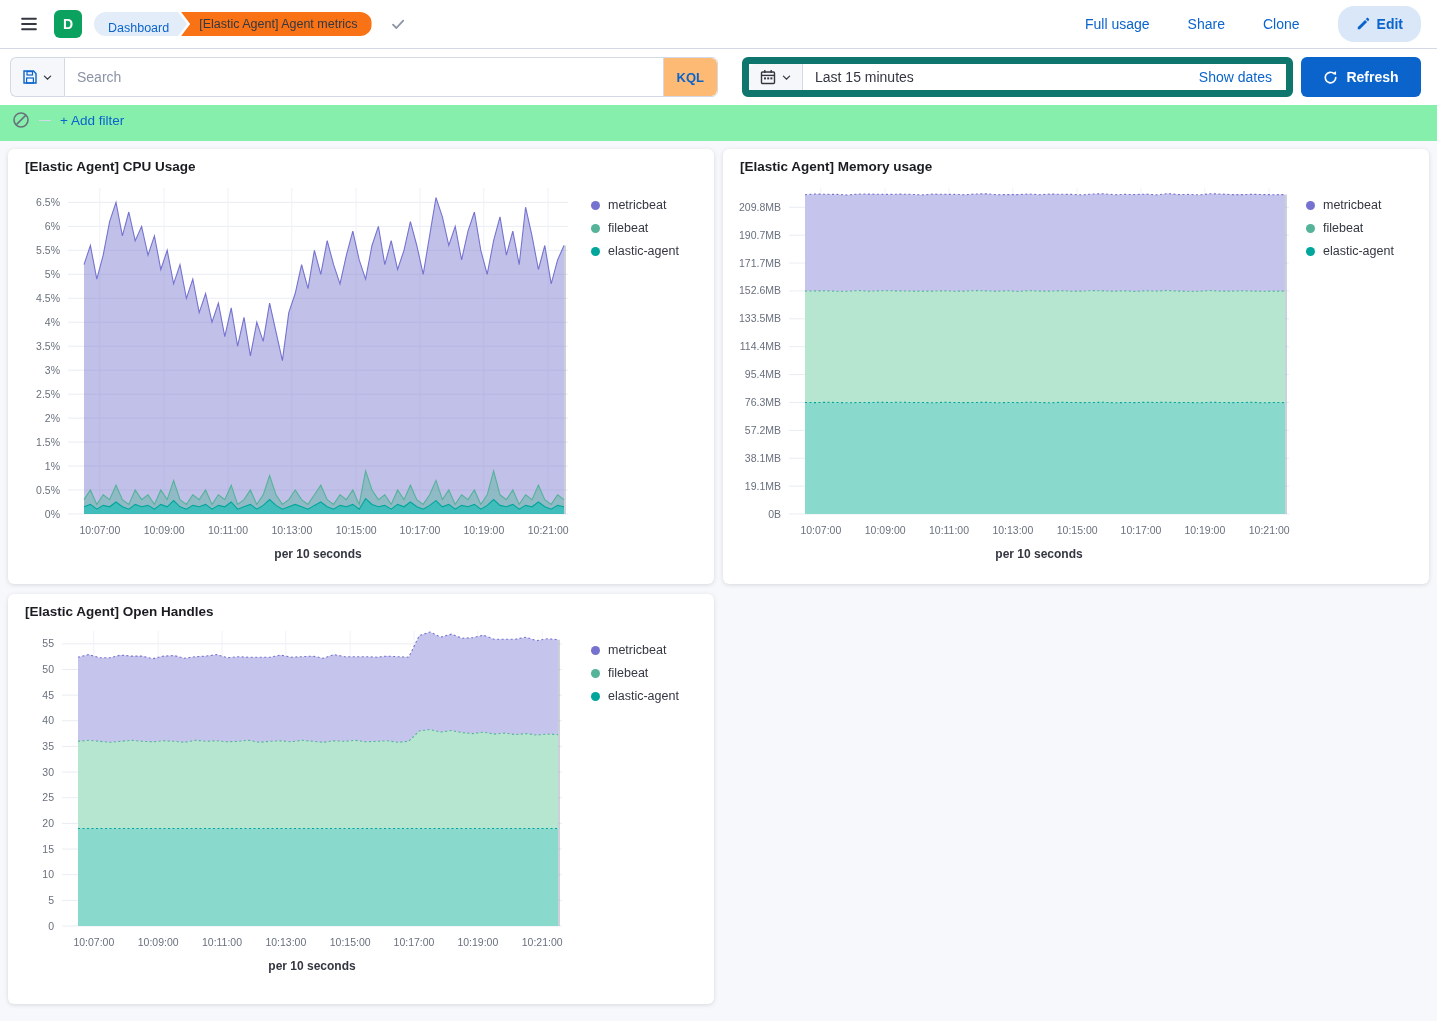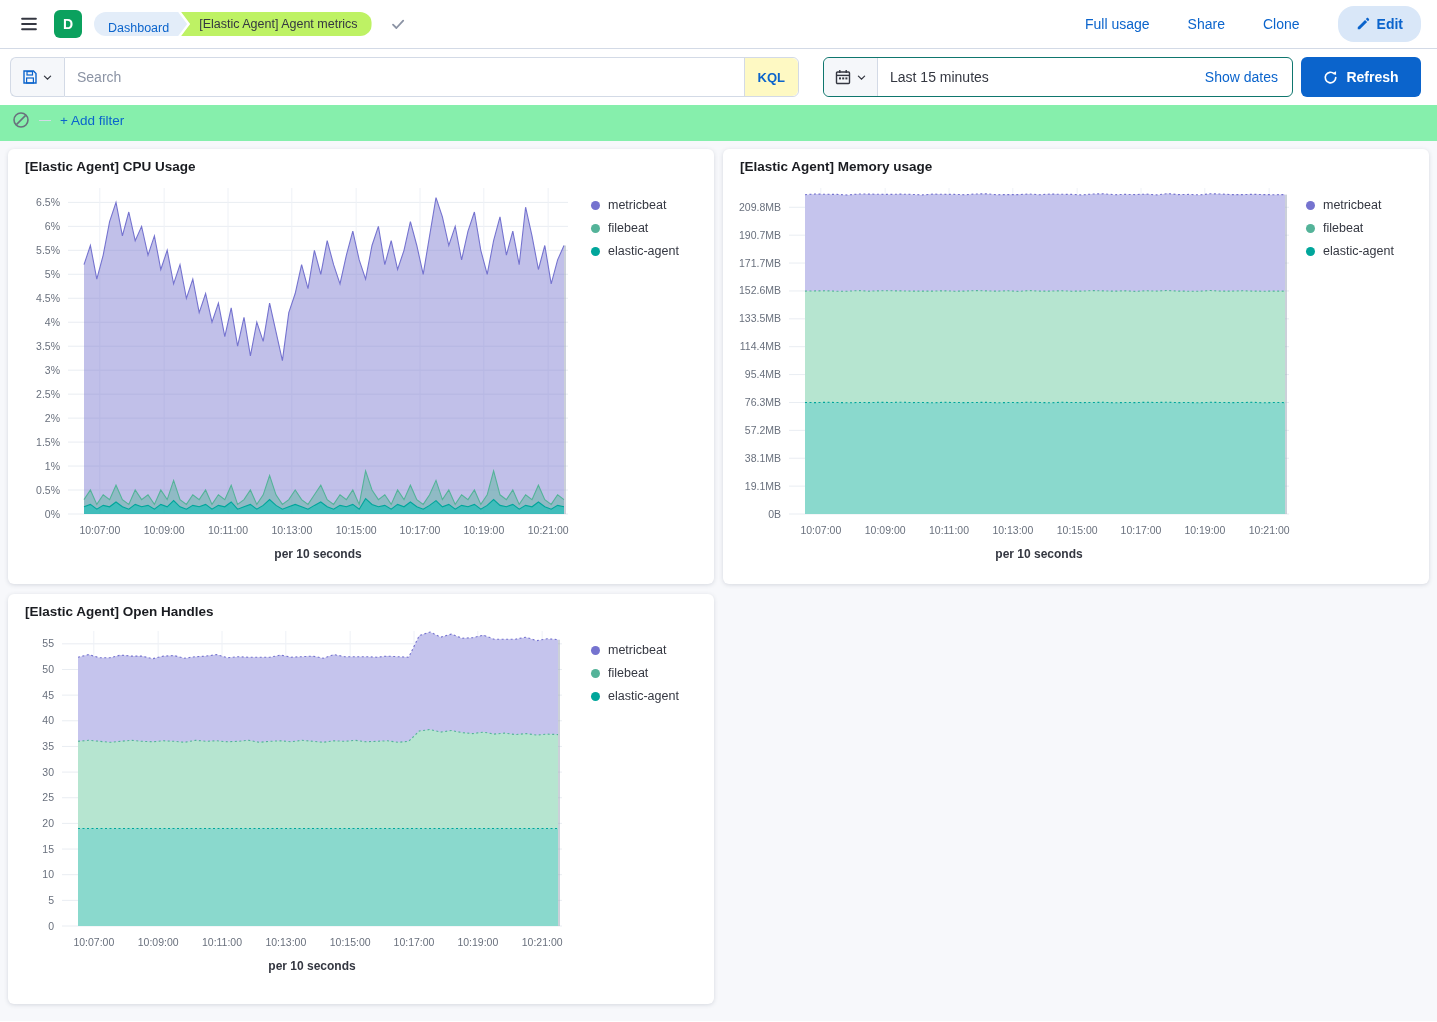--- a/index.html
+++ b/index.html
@@ -12,21 +12,21 @@
   
   .top-bar { height:49px; display:flex; align-items:center; gap:12px;
     padding:0 16px; border-bottom:1px solid #d3dae6; background:#fff; }
   .menu-btn { background:none; border:none; padding:4px; cursor:pointer; display:flex; }
   .avatar { width:28px; height:28px; border-radius:6px; color:#fff; font-weight:700;
     font-size:14px; display:flex; align-items:center; justify-content:center; cursor:pointer; }
   .breadcrumbs { display:flex; align-items:center; }
   .crumb { display:inline-flex; align-items:center; height:24px; font-size:12.5px; font-weight:500; }
   .crumb.c1 { background:#e3edf9; color:#0b64cc; padding:8px 18px 0 14px; border-radius:12px 0 0 12px;
     clip-path:polygon(0 0, calc(100% - 9px) 0, 100% 50%, calc(100% - 9px) 100%, 0 100%); cursor:pointer; }
-  .crumb.c2 { background:#bef264; color:#343741; padding:0 14px 0 18px; margin-left:-6px;
+  .crumb.c2 { background:#f97316; color:#343741; padding:0 14px 0 18px; margin-left:-6px;
     border-radius:0 12px 12px 0;
     clip-path:polygon(0 0, 100% 0, 100% 100%, 0 100%, 9px 50%); }
   .state-check { margin-left:6px; display:flex; }
   .spacer { flex:1; }
   .hdr-link { color:#0b64cc; font-size:14px; font-weight:500; text-decoration:none;
     margin-left:26px; cursor:pointer; }
   .edit-btn { margin-left:26px; height:36px; padding:0 18px; border:none; border-radius:16px;
     background:#d9e7f8; color:#0b64cc; font-size:14px; font-weight:600;
     display:flex; align-items:center; gap:7px; cursor:pointer; font-family:inherit; }
   
@@ -34,24 +34,24 @@
   .search-group { flex:1; display:flex; }
   .saved-query-btn { width:54px; height:40px; border:1px solid #d3dae6; border-right:none;
     border-radius:6px 0 0 6px; background:#f5f7fa; display:flex; align-items:center;
     justify-content:center; gap:4px; cursor:pointer; }
   .search-box { flex:1; display:flex; align-items:stretch; height:40px; background:#fff;
     border:1px solid #d3dae6; border-radius:0 6px 6px 0; }
   .search-box input { flex:1; border:none; outline:none; padding:0 12px; font-size:14px;
     font-family:inherit; color:#343741; background:transparent; }
   .search-box input::placeholder { color:#8b93a4; }
   .kql-btn { padding:0 13px; display:flex; align-items:center; border-left:1px solid #d3dae6;
-    color:#0b64cc; font-size:13px; font-weight:600; cursor:pointer; background:#fef9c3;
+    color:#0b64cc; font-size:13px; font-weight:600; cursor:pointer; background:#fdba74;
     border-radius:0 6px 6px 0; }
-  .time-box { width:470px; height:40px; display:flex; align-items:stretch;
-    border:1px solid #0f766e; border-radius:6px; background:#fff; margin-left:16px; }
+  .time-box { width:551px; height:40px; display:flex; align-items:stretch;
+    border:7px solid #0f766e; border-radius:6px; background:#fff; margin-left:16px; }
   .cal-btn { width:54px; border-right:1px solid #d3dae6; background:#f5f7fa;
     display:flex; align-items:center; justify-content:center; gap:5px;
     border-radius:6px 0 0 6px; cursor:pointer; }
   .time-text { flex:1; display:flex; align-items:center; padding:0 12px; font-size:14px; color:#343741; }
   .show-dates { display:flex; align-items:center; padding:0 14px; color:#0b64cc;
     font-size:14px; font-weight:500; cursor:pointer; white-space:nowrap; }
   .refresh-btn { width:120px; height:40px; border:none; border-radius:6px; background:#0b64cc;
     color:#fff; font-size:14px; font-weight:600; display:flex; align-items:center;
     justify-content:center; gap:8px; cursor:pointer; font-family:inherit; }
   

